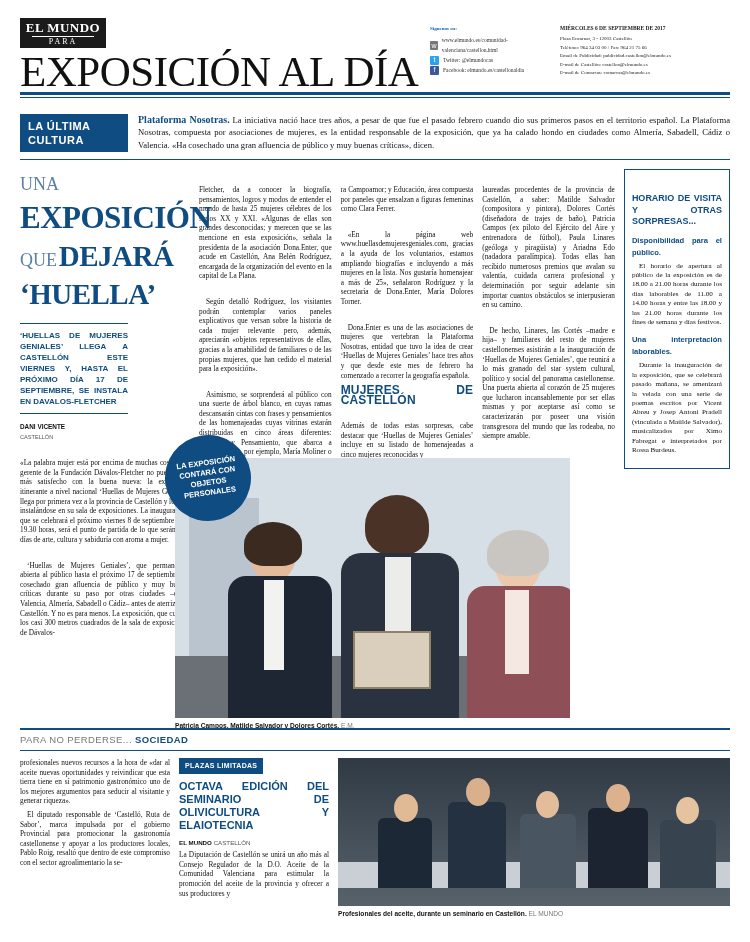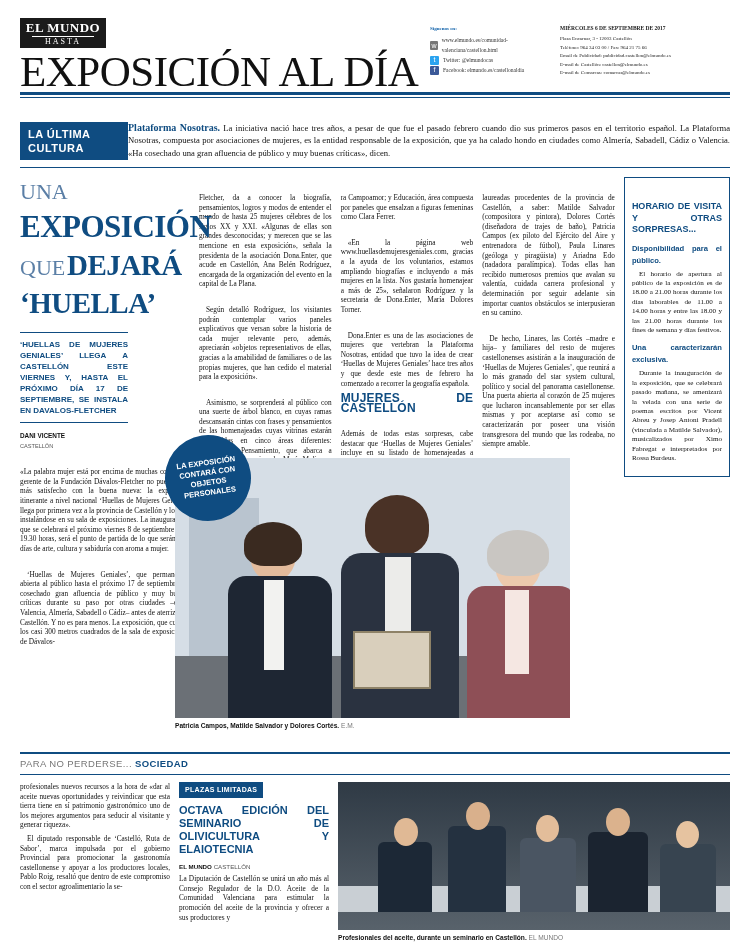--- a/index.html
+++ b/index.html
@@ -37,21 +37,21 @@
         display:flex; align-items:center; justify-content:center; border-radius:1px; font-family:"Liberation Sans",sans-serif;}
   .sq.tw { background:#2aa3ef; }
   .sq.fb { background:#3b5998; }
   .sq.web { background:#777; }
   .info-col { font-size:5px; line-height:1.7; color:#222; width:168px; }
   .info-col .dateline { font-weight:bold; font-size:5.5px; margin-bottom:2px; }
   .rule-thick { border-top:3px solid #0f4c81; margin-top:4px; }
   .rule-thin  { border-top:1px solid #0f4c81; margin-top:2px; }
 
   
-  .secbar { display:flex; margin-top:24px; }
+  .secbar { display:flex; margin-top:16px; gap:10px; }
   .secbar-left { width:108px; }
   .tagbox {
     background:#0f4c81; color:#fff; font-family:"Liberation Sans",sans-serif;
     font-size:11px; font-weight:bold; letter-spacing:.5px;
     padding:5px 8px; line-height:14px;
   }
   .secbar-right { flex:1; font-size:8.6px; line-height:12.4px; text-align:justify; }
   .secbar-right .lead { color:#0f4c81; font-weight:bold; font-size:10px; }
   .rule-under { border-top:1px solid #0f4c81; margin-top:7px; }
 
@@ -59,21 +59,21 @@
   .main { display:flex; gap:9px; margin-top:9px; height:602px; }
   .col { font-size:7.3px; line-height:9.6px; text-align:justify; }
   .col p { margin:16px 0 4px 0; text-indent:7px; }
   .col p.first { text-indent:0; }
 
   .col1 { width:170px; position:relative; }
   .headline {
     font-family:"Liberation Serif", serif; color:#0f4c81;
     line-height:30px; margin-bottom:6px;
   }
-  .headline .h-sm { font-size:22px; color:#5b7fa6; }
+  .headline .h-sm { font-size:18px; color:#5b7fa6; }
   .headline .h-lg { font-size:31px; font-weight:bold; letter-spacing:-.5px; }
   .headline .h-lg2 { font-size:29px; font-weight:bold; letter-spacing:-.5px; }
   .sumario {
     font-family:"Liberation Sans",sans-serif; font-weight:bold; color:#0f4c81;
     font-size:8px; line-height:11px; border-top:1px solid #0f4c81; border-bottom:1px solid #0f4c81;
     padding:6px 0; margin:6px 0 8px 0; width:108px; text-transform:uppercase;
   }
   .byline { font-family:"Liberation Sans",sans-serif; font-size:6.4px; font-weight:bold; }
   .byline .place { font-weight:normal; font-size:5.6px; color:#555; display:block; margin-top:1px;}
   .col1-text { margin-top:5px; }
@@ -116,21 +116,21 @@
     justify-content:center; text-align:center; padding:10px; z-index:5; transform:rotate(-8deg);
   }
   .photocaption {
     position:absolute; left:175px; top:722px; width:230px;
     font-family:"Liberation Sans",sans-serif; font-size:6.6px; line-height:8.6px;
     font-weight:bold; color:#111;
   }
   .photocaption .credit { font-weight:normal; color:#777; }
 
   
-  .bottom { position:absolute; left:20px; top:752px; width:710px; }
+  .bottom { position:absolute; left:20px; top:728px; width:710px; }
   .bottom-rule { border-top:2px solid #0f4c81; }
   .bottom-head {
     font-family:"Liberation Sans",sans-serif; font-size:9.5px; color:#777;
     padding:4px 0 5px 0; letter-spacing:.4px;
   }
   .bottom-head b { color:#0f4c81; }
   .bottom-rule2 { border-top:1px solid #0f4c81; }
   .bottom-cols { display:flex; gap:9px; margin-top:7px; }
   .bcol { width:150px; font-size:7.3px; line-height:9.6px; text-align:justify; }
   .bcol p { margin:0 0 4px 0; text-indent:7px; }
@@ -159,21 +159,21 @@
   .bcaption .credit { font-weight:normal; color:#777; }
 </style>
 </head>
 <body>
 
 <div class="page">
 
   <div class="masthead">
     <div class="logo-box">
       <div class="l1">EL MUNDO</div>
-      <div class="l2">HASTA</div>
+      <div class="l2">PARA</div>
     </div>
     <div class="title-main">EXPOSICIÓN AL DÍA</div>
 
     <div class="mast-right">
       <div class="social-col">
         <div class="slabel">Síguenos en:</div>
         <div class="social-row">
           <span class="sq web">w</span>
           <span>www.elmundo.es/comunidad-valenciana/castellon.html</span>
         </div>
@@ -252,21 +252,21 @@
     <div class="col col4">
       <p class="first">laureadas procedentes de la provincia de Castellón, a saber: Matilde Salvador (compositora y pintora), Dolores Cortés (diseñadora de trajes de baño), Patricia Campos (ex piloto del Ejército del Aire y entrenadora de fútbol), Paula Linares (geóloga y piragüista) y Ariadna Edo (nadadora paralímpica). Todas ellas han recibido numerosos premios que avalan su valentía, cuidada carrera profesional y determinación por seguir adelante sin importar cuantos obstáculos se interpusieran en su camino.</p>
       <p>De hecho, Linares, las Cortés –madre e hija– y familiares del resto de mujeres castellonenses asistirán a la inauguración de ‘Huellas de Mujeres Geniales’, que reunirá a lo más granado del star system cultural, político y social del panorama castellonense. Una puerta abierta al corazón de 25 mujeres que lucharon incansablemente por ser ellas mismas y por aceptarse así como se caracterizarán por poseer una visión transgresora del mundo que las rodeaba, no siempre amable.</p>
     </div>
 
     <div class="col col5">
       <div class="infobox">
         <h3>HORARIO DE VISITA Y OTRAS SORPRESAS...</h3>
         <h4>Disponibilidad para el público.</h4>
         <p>El horario de apertura al público de la exposición es de 18.00 a 21.00 horas durante los días laborables de 11.00 a 14.00 horas y entre las 18.00 y las 21.00 horas durante los fines de semana y días festivos.</p>
-        <h4>Una caracterizarán exclusiva.</h4>
+        <h4>Una interpretación laborables.</h4>
         <p>Durante la inauguración de la exposición, que se celebrará pasado mañana, se amenizará la velada con una serie de poemas escritos por Vicent Abreu y Josep Antoni Pradell (vinculada a Matilde Salvador), musicalizados por Ximo Fabregat e interpretados por Rossa Burdeus.</p>
       </div>
     </div>
   </div>
 
   <div class="photo-main">
     <div class="wallpanel"></div>
     <div class="door"></div>
     <div class="floor"></div>
 

